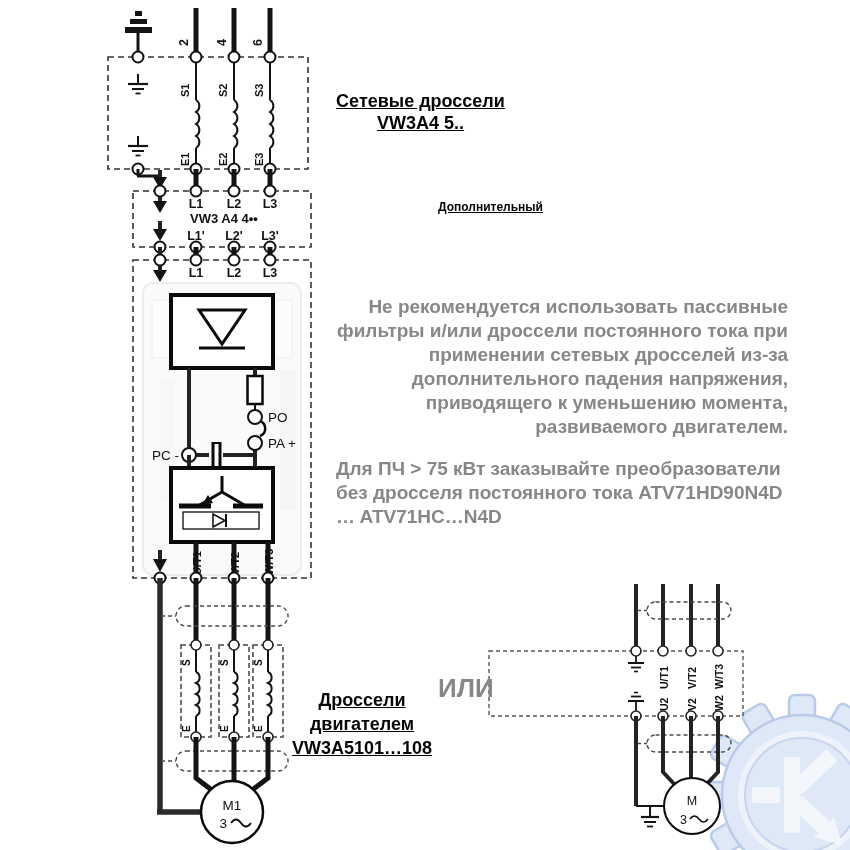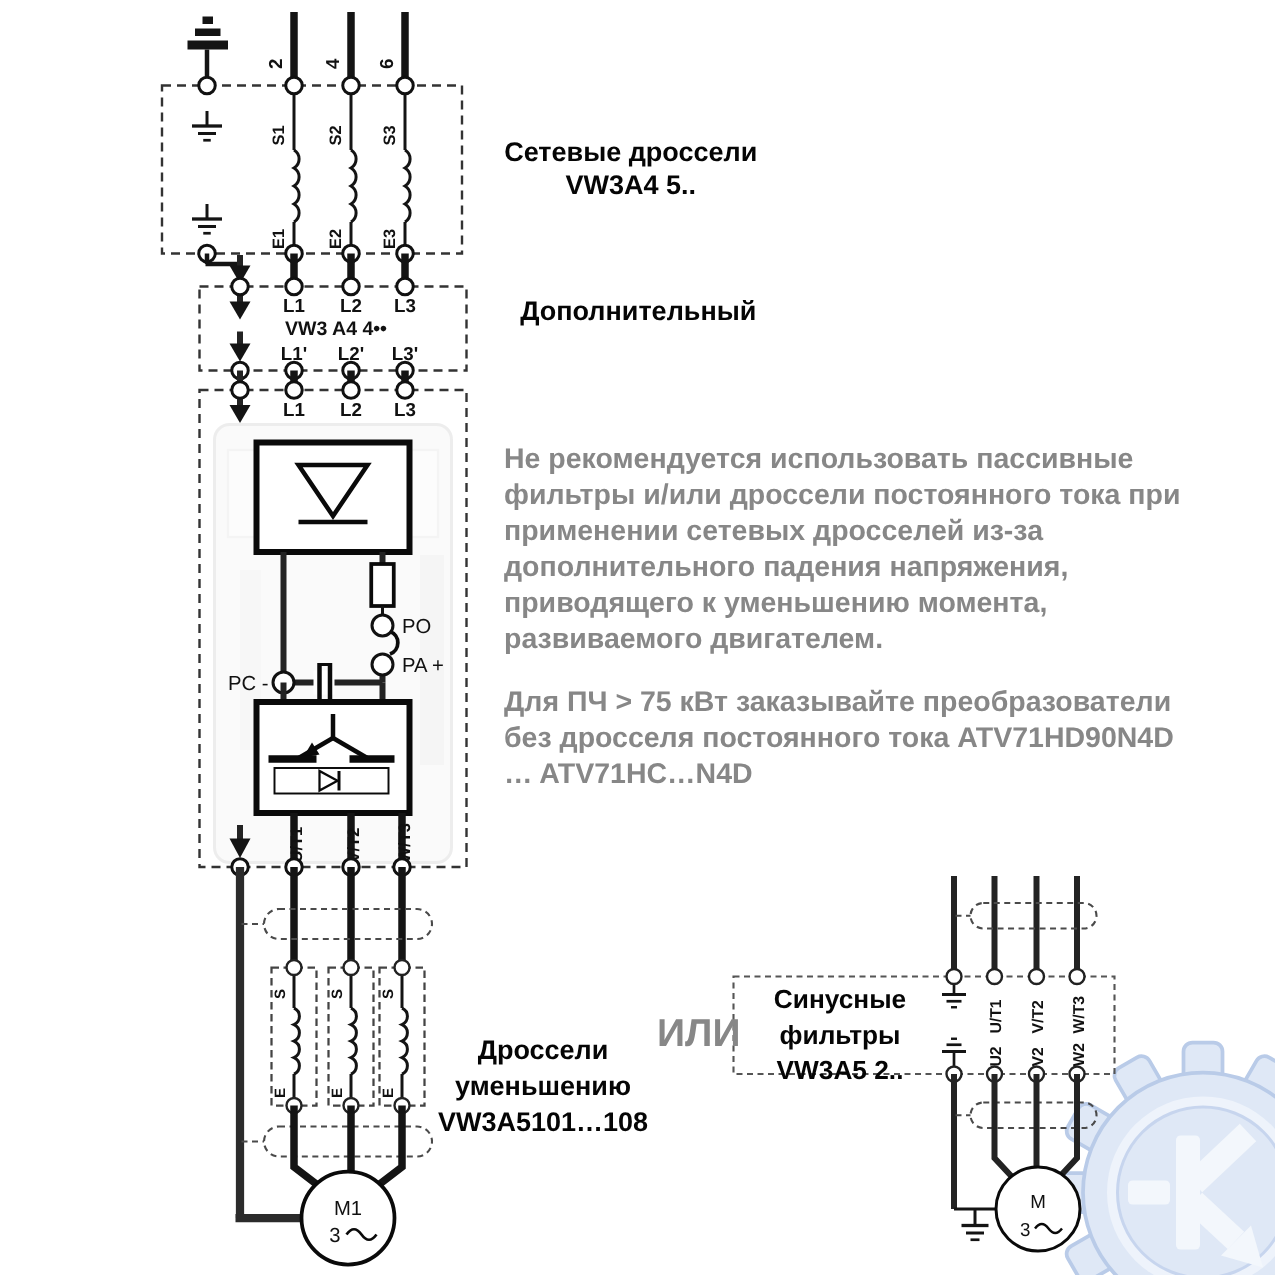--- a/index.html
+++ b/index.html
@@ -1,25 +1,25 @@
 <!DOCTYPE html>
 <html><head>
 <meta charset="utf-8">
 <style>
   html,body{margin:0;padding:0;background:#fff;}
   #page{position:relative;width:850px;height:850px;background:#fff;overflow:hidden;
         font-family:"Liberation Sans",sans-serif;}
   #schem{position:absolute;left:0;top:0;}
   .t{position:absolute;}
-  .blk{color:#050505;font-weight:bold;}
+  .blk{color:#050505;font-weight:bold;text-decoration:underline;}
   .gry{color:#878787;font-weight:bold;}
   .ctr{text-align:center;}
   .choke-title{left:318px;top:90px;width:205px;font-size:18px;line-height:22px;}
-  .emc-title{left:308px;top:196px;width:235px;font-size:18px;line-height:23px;}
-  .note1{left:336px;top:295px;width:452px;font-size:19px;line-height:24px;}
+  .emc-title{left:308px;top:196px;width:235px;font-size:12px;line-height:23px;text-align:right;}
+  .note1{left:336px;top:295px;width:452px;font-size:19px;line-height:24px;text-align:right;}
   .note2{left:336px;top:457px;width:452px;font-size:19px;line-height:24px;}
   .mc-title{left:280px;top:652px;width:164px;font-size:18px;line-height:24px;margin-top:36px;}
   .or-lbl{left:438px;top:673px;font-size:26px;}
   .sine-title{left:492px;top:655px;width:136px;font-size:17.5px;line-height:23.5px;}
   svg text{font-family:"Liberation Sans",sans-serif;fill:#111;}
   .term{fill:#fff;stroke:#111;stroke-width:2;}
   .term2{fill:#fff;stroke:#222;stroke-width:1.6;}
   .w5{stroke:#141414;stroke-width:5;fill:none;}
   .w4{stroke:#232323;stroke-width:4;fill:none;}
   .w3{stroke:#141414;stroke-width:3;fill:none;}
@@ -387,25 +387,20 @@
 
 <div class="t blk ctr emc-title">
   <div>Дополнительный</div>
 </div>
 
 <div class="t gry note1">Не рекомендуется использовать пассивные фильтры и/или дроссели постоянного тока при применении сетевых дросселей из-за дополнительного падения напряжения, приводящего к уменьшению момента, развиваемого двигателем.</div>
 <div class="t gry note2">Для ПЧ &gt; 75 кВт заказывайте преобразователи без дросселя постоянного тока ATV71HD90N4D … ATV71HC…N4D</div>
 
 <div class="t blk ctr mc-title">
   <div>Дроссели</div>
-  <div>уменьшению</div>
+  <div>двигателем</div>
   <div>VW3A5101…108</div>
 </div>
 
 <div class="t gry or-lbl">ИЛИ</div>
 
-<div class="t blk ctr sine-title">
-  <div>Синусные</div>
-  <div>фильтры</div>
-  <div>VW3A5 2..</div>
+
 </div>
 
-</div>
-
 </body></html>

